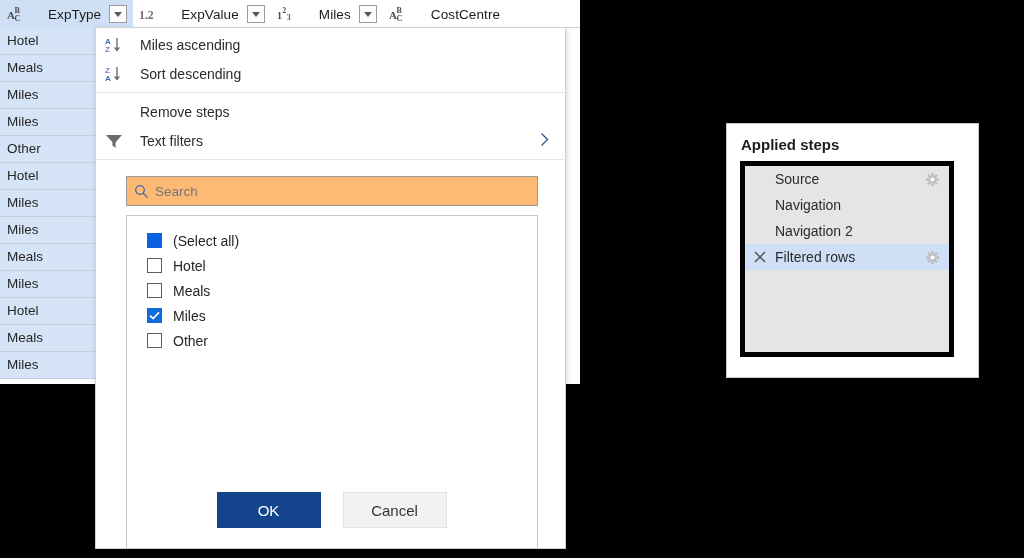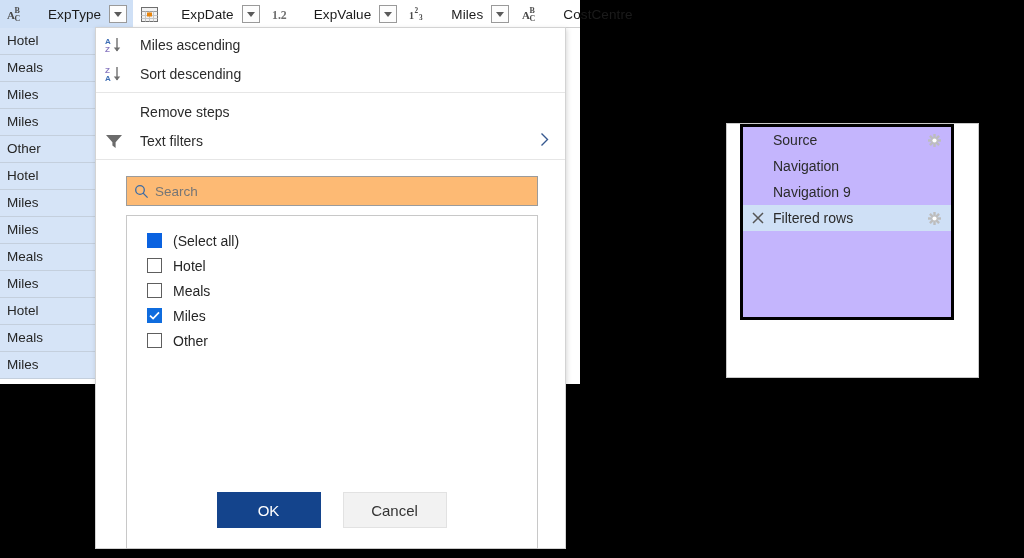--- a/index.html
+++ b/index.html
@@ -134,23 +134,23 @@
     width: 253px; height: 255px;
     background: #ffffff;
     border: 1px solid #c9c9c9;
   }
   #steps-title {
     font-size: 15px; font-weight: bold; color: #1f1f1f;
     padding: 12px 0 8px 14px;
   }
   #steps-list {
     margin: 0 24px 0 13px;
-    border: 3px solid #000000;
+    border: 5px solid #000000;
     height: 196px;
-    background:#c4b5fd;
+    background:#e5e5e5;
     overflow: hidden;
   }
   .step {
     display:flex; align-items:center;
     height: 26px; font-size: 14px; color: #2b2b2b;
     padding-left: 6px;
   }
   .step .x-ico { width: 18px; flex:0 0 auto; display:flex; align-items:center; justify-content:center; }
   .step .s-label { margin-left: 6px; }
   .step .gear { margin-left: auto; margin-right: 10px; display:flex; align-items:center; }
@@ -174,40 +174,20 @@
           </svg>
         </span>
         <span class="ttl">ExpType</span>
         <span class="hdr-dd">
           <svg width="8" height="5" viewBox="0 0 8 5">
               <path d="M0 0 L8 0 L4 5 Z" fill="#5a5a5a"></path>
             </svg>
         </span>
       </div>
 
-      <div class="col-head">
-        <span class="tico">
-          <svg width="17" height="15" viewBox="0 0 17 15">
-            <rect x="0.5" y="0.5" width="16" height="14" fill="#f2f2f2" stroke="#6e6e6e"></rect>
-            <line x1="0.5" y1="4.5" x2="16.5" y2="4.5" stroke="#9d9d9d"></line>
-            <line x1="4.5" y1="4.5" x2="4.5" y2="14.5" stroke="#c6c6c6"></line>
-            <line x1="8.5" y1="4.5" x2="8.5" y2="14.5" stroke="#c6c6c6"></line>
-            <line x1="12.5" y1="4.5" x2="12.5" y2="14.5" stroke="#c6c6c6"></line>
-            <line x1="0.5" y1="8.5" x2="16.5" y2="8.5" stroke="#c6c6c6"></line>
-            <line x1="0.5" y1="11.5" x2="16.5" y2="11.5" stroke="#c6c6c6"></line>
-            <rect x="6" y="5.5" width="5" height="4" fill="#e8840c"></rect>
-          </svg>
-        </span>
-        <span class="ttl">ExpDate</span>
-        <span class="hdr-dd">
-          <svg width="8" height="5" viewBox="0 0 8 5">
-              <path d="M0 0 L8 0 L4 5 Z" fill="#5a5a5a"></path>
-            </svg>
-        </span>
-      </div>
 
       <div class="col-head">
         <span class="tico">
           <svg width="22" height="16" viewBox="0 0 22 16">
             <text x="0" y="13" font-family="Liberation Serif, serif" font-size="13" fill="#6f6f6f">1.2</text>
           </svg>
         </span>
         <span class="ttl">ExpValue</span>
         <span class="hdr-dd">
           <svg width="8" height="5" viewBox="0 0 8 5">
@@ -349,20 +329,21 @@
         </div>
       </div>
 
     <div id="btn-row">
       <div class="btn" id="btn-ok">OK</div>
       <div class="btn" id="btn-cancel">Cancel</div>
     </div>
   </div>
 
   <div id="steps-panel">
+    <div id="steps-title">Applied steps</div>
     <div id="steps-list">
         <div class="step">
           <span class="x-ico"></span>
           <span class="s-label">Source</span>
           <span class="gear">
             <svg width="13" height="13" viewBox="0 0 13 13">
               <g fill="#bdbdbd">
                 <rect x="5.3" y="0" width="2.4" height="13"></rect>
                 <rect x="0" y="5.3" width="13" height="2.4"></rect>
                 <rect x="5.3" y="0" width="2.4" height="13" transform="rotate(45 6.5 6.5)"></rect>
@@ -371,21 +352,21 @@
               <circle cx="6.5" cy="6.5" r="2.1" fill="#ffffff"></circle>
             </svg>
           </span>
         </div>
         <div class="step">
           <span class="x-ico"></span>
           <span class="s-label">Navigation</span>
         </div>
         <div class="step">
           <span class="x-ico"></span>
-          <span class="s-label">Navigation 9</span>
+          <span class="s-label">Navigation 2</span>
         </div>
         <div class="step selected">
           <span class="x-ico">
             <svg width="12" height="12" viewBox="0 0 12 12">
               <path d="M1 1 L11 11 M11 1 L1 11" stroke="#555555" stroke-width="1.5" fill="none"></path>
             </svg>
           </span>
           <span class="s-label">Filtered rows</span>
           <span class="gear">
             <svg width="13" height="13" viewBox="0 0 13 13">

